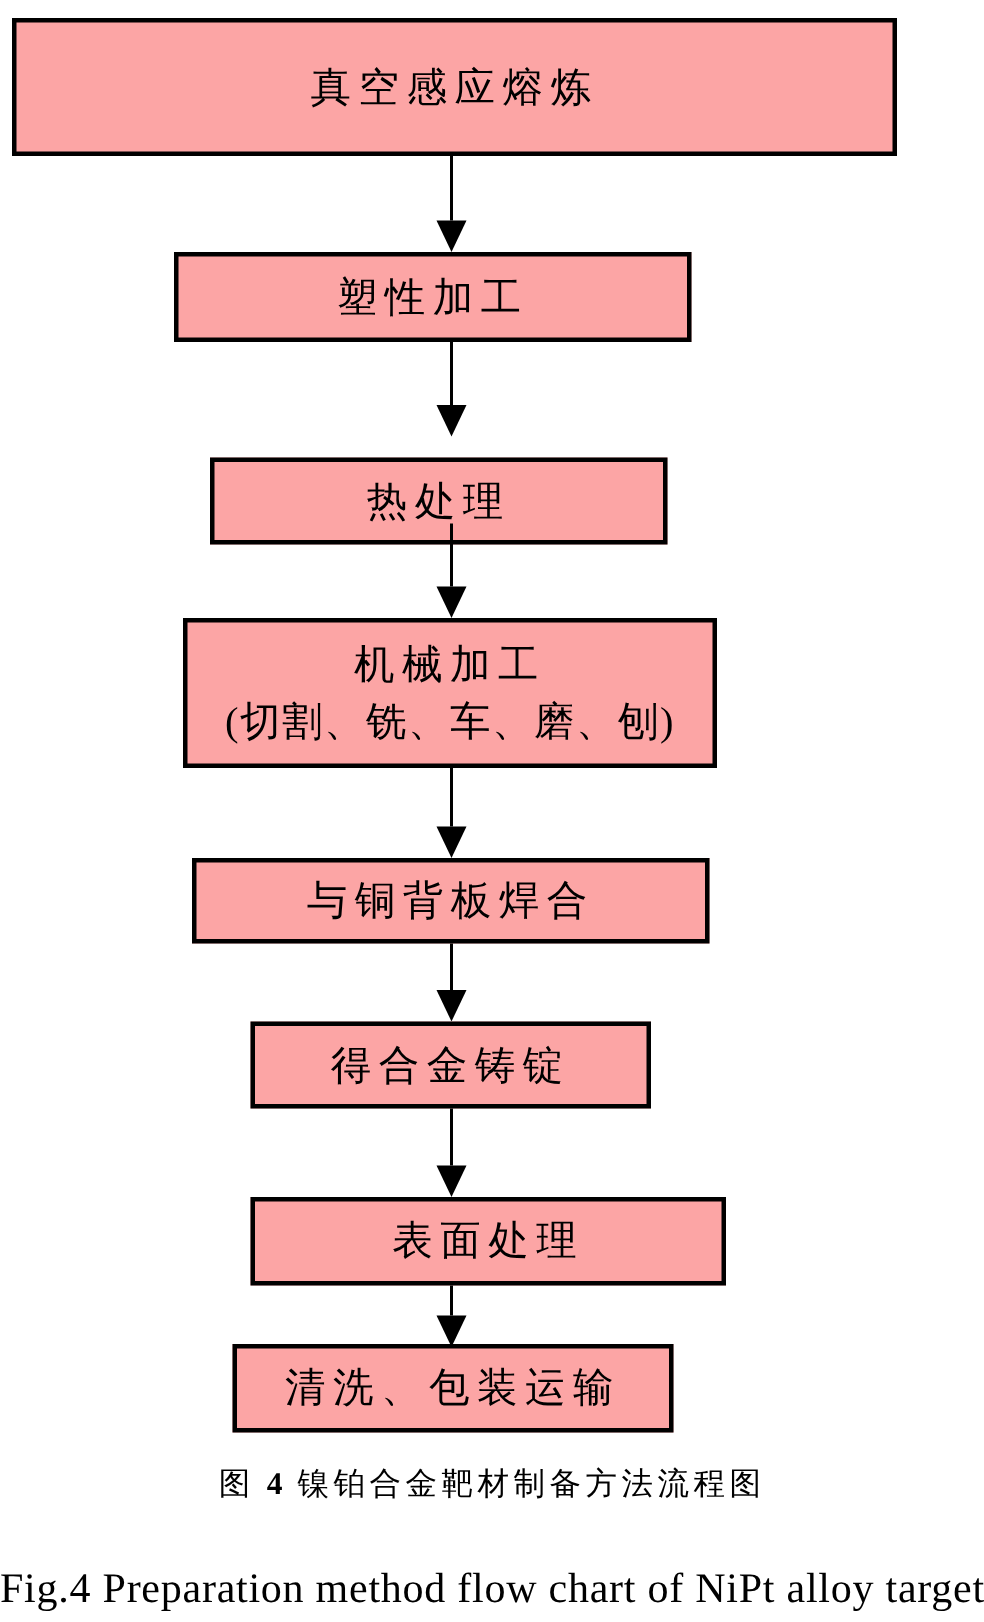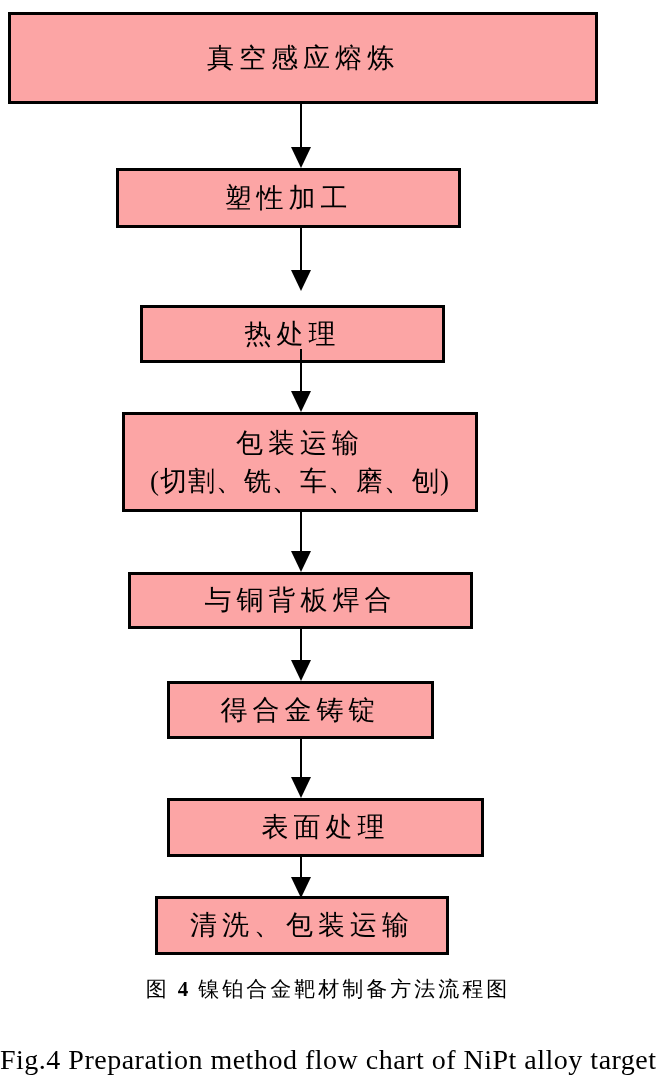--- a/index.html
+++ b/index.html
@@ -126,21 +126,21 @@
   <div class="box b3">
     <span class="line">热处理</span>
   </div>
 
   <div class="arrow a3">
     <div class="shaft"></div>
     <div class="head"></div>
   </div>
 
   <div class="box b4">
-    <span class="line">包装运输</span>
+    <span class="line">机械加工</span>
     <span class="line tight">(切割、铣、车、磨、刨)</span>
   </div>
 
   <div class="arrow a4">
     <div class="shaft"></div>
     <div class="head"></div>
   </div>
 
   <div class="box b5">
     <span class="line">与铜背板焊合</span>

